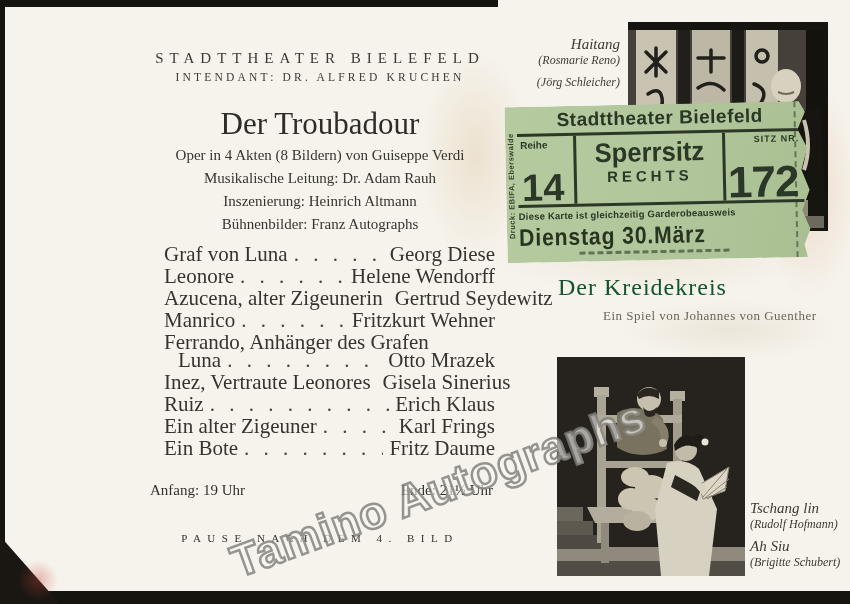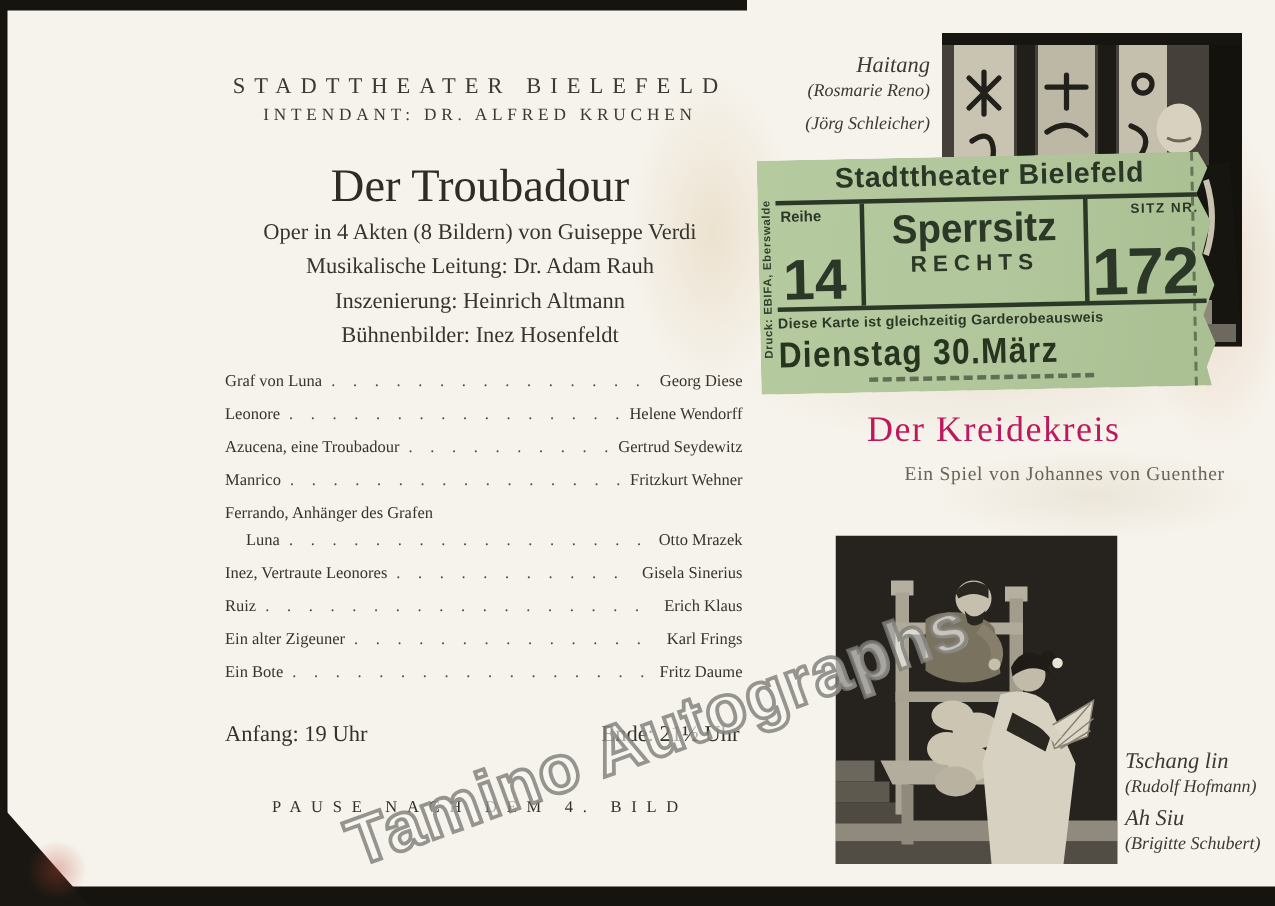--- a/index.html
+++ b/index.html
@@ -34,21 +34,21 @@
   .theater-name{top:50px;font-size:15px;letter-spacing:6px;color:#3b3933;white-space:nowrap;}
   .intendant{top:71px;font-size:11.5px;letter-spacing:3.2px;color:#3b3933;white-space:nowrap;}
   .main-title{top:106px;font-size:31px;color:#2e2c27;}
   .sub-line{font-size:15px;color:#36342e;white-space:nowrap;}
   .sub1{top:147px;}
   .sub2{top:170px;}
   .sub3{top:193px;}
   .sub4{top:216px;}
   
   .cast{position:absolute;left:150px;top:246px;width:345px;z-index:4;}
-  .cast-row{display:flex;align-items:baseline;font-size:11px;line-height:17px;margin-bottom:5px;color:#36342e;}
+  .cast-row{display:flex;align-items:baseline;font-size:21px;line-height:17px;margin-bottom:5px;color:#36342e;margin-left:14px;}
   .cast-row .role{white-space:nowrap;}
   .cast-row .leader{flex:1;overflow:hidden;white-space:nowrap;word-spacing:9px;margin:0 6px;color:#4a483f;}
   .cast-row .performer{white-space:nowrap;}
   .cast-row.no-leader{margin-bottom:1px;}
   .cast-row.indent .role{padding-left:14px;}
   .inspizient{left:140px;top:454px;width:360px;text-align:center;font-size:15px;}
   .times{position:absolute;left:150px;top:482px;width:343px;display:flex;justify-content:space-between;font-size:15px;z-index:4;}
   .pause-note{left:140px;top:532px;width:360px;text-align:center;font-size:11px;letter-spacing:6.5px;white-space:nowrap;}
   
   .cap{position:absolute;z-index:4;font-style:italic;color:#3d3a33;}
@@ -56,21 +56,21 @@
   .cap .cap-actor{font-size:12px;}
   .cap1{left:470px;top:36px;width:150px;text-align:right;}
   .cap1 .cap-gap{height:7px;}
   .cap2{left:750px;top:500px;width:110px;text-align:left;}
   .cap2 .cap-gap{height:6px;}
   
   .photo{position:absolute;z-index:3;}
   .photo1{left:628px;top:22px;width:200px;height:209px;}
   .photo2{left:557px;top:357px;width:188px;height:219px;}
   
-  .kk-title{left:578px;top:274px;font-size:24px;color:#be185d;letter-spacing:1px;}
+  .kk-title{left:558px;top:274px;font-size:24px;color:#14532d;letter-spacing:1px;}
   .kk-byline{left:603px;top:308px;font-size:13px;color:#6a6459;letter-spacing:.5px;white-space:nowrap;}
   
   .ticket{
     position:absolute;left:506px;top:104px;width:308px;height:156px;z-index:5;
     background:linear-gradient(100deg,#b6ca9f 0%,#b1c69a 55%,#a9bf92 100%);
     transform:rotate(-1.2deg);
     box-shadow:2px 3px 5px rgba(40,40,30,.35);
     clip-path:polygon(0 0,95.5% 0,97.5% 7%,95% 18%,98% 30%,96% 44%,98.5% 57%,96% 70%,98.5% 82%,96.5% 92%,97.5% 100%,0 100%);
     color:#2c3827;font-family:"Liberation Sans","DejaVu Sans",sans-serif;
   }
@@ -113,35 +113,35 @@
   <div class="stain stain2"></div>
   <div class="stain stain3"></div>
   <div class="stain stain4"></div>
 
   <div class="lp lp-center theater-name">STADTTHEATER BIELEFELD</div>
   <div class="lp lp-center intendant">INTENDANT: DR. ALFRED KRUCHEN</div>
   <div class="lp lp-center main-title">Der Troubadour</div>
   <div class="lp lp-center sub-line sub1">Oper in 4 Akten (8 Bildern) von Guiseppe Verdi</div>
   <div class="lp lp-center sub-line sub2">Musikalische Leitung: Dr. Adam Rauh</div>
   <div class="lp lp-center sub-line sub3">Inszenierung: Heinrich Altmann</div>
-  <div class="lp lp-center sub-line sub4">Bühnenbilder: Inez Hosenfeldt</div>
+  <div class="lp lp-center sub-line sub4">Bühnenbilder: Franz Autographs</div>
 
   <div class="cast">
     <div class="cast-row">
       <span class="role">Graf von Luna</span>
       <span class="leader">. . . . . . . . . . . . . . . . . . . . . . . .</span>
       <span class="performer">Georg Diese</span>
     </div>
     <div class="cast-row">
       <span class="role">Leonore</span>
       <span class="leader">. . . . . . . . . . . . . . . . . . . . . . . .</span>
       <span class="performer">Helene Wendorff</span>
     </div>
     <div class="cast-row">
-      <span class="role">Azucena, eine Troubadour</span>
+      <span class="role">Azucena, alter Zigeunerin</span>
       <span class="leader">. . . . . . . . . . . . . . . . . . . . . . . .</span>
       <span class="performer">Gertrud Seydewitz</span>
     </div>
     <div class="cast-row">
       <span class="role">Manrico</span>
       <span class="leader">. . . . . . . . . . . . . . . . . . . . . . . .</span>
       <span class="performer">Fritzkurt Wehner</span>
     </div>
     <div class="cast-row no-leader">
       <span class="role">Ferrando, Anhänger des Grafen</span>

